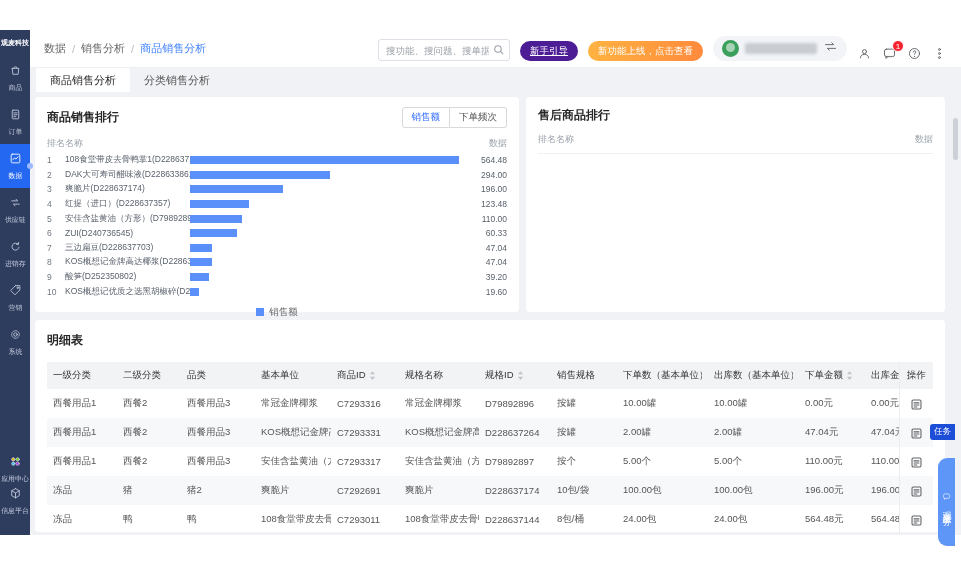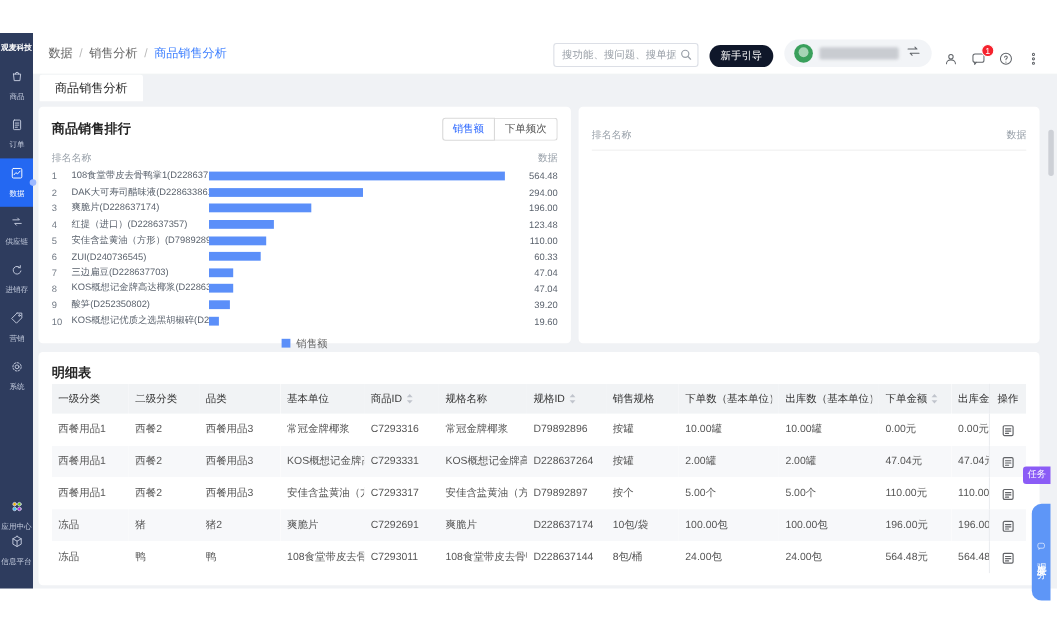--- a/index.html
+++ b/index.html
@@ -31,21 +31,21 @@
   .crumb .sep { color:#bbb; }
   .crumb .current { color:#3d7fff; }
   .topbar-right { margin-left:auto; display:flex; align-items:flex-end; gap:10px; }
   .searchbox { position:relative; width:132px; height:22px; }
   .searchbox input { width:100%; height:100%; border:1px solid #dcdfe6; border-radius:3px;
     font-size:9.5px; color:#333; padding:0 20px 0 7px; outline:none; background:#fff; }
   .searchbox input::placeholder { color:#9aa0a8; }
   .searchbox .mag { position:absolute; right:5px; top:4px; width:13px; height:13px; }
   .pill-btn { height:20px; border:none; border-radius:10px; color:#fff; font-size:9.5px;
     padding:0 10px; white-space:nowrap; cursor:pointer; }
-  .guide { background:#0f172a; }
+  .guide { background:#4c1d95;text-decoration:underline; }
   .feature { background:linear-gradient(90deg,#ffb341,#ff8a3c); }
   .userpill { display:flex; align-items:center; gap:6px; background:#f2f4f7; border-radius:13px;
     height:25px; padding:0 9px; cursor:pointer; }
   .avatar { width:17px; height:17px; border-radius:50%; background:#3aa05c; position:relative; overflow:hidden; }
   .avatar::after { content:""; position:absolute; left:4px; top:3px; width:9px; height:9px;
     border-radius:50%; background:rgba(255,255,255,.55); }
   .blurname { width:72px; height:11px; border-radius:2px; background:#c9ccd1; filter:blur(1.5px); }
   .swap svg, .tbicon svg { width:15px; height:15px; stroke:#5f6368; fill:none; stroke-width:1.5;
     stroke-linecap:round; stroke-linejoin:round; }
   .tbicon { position:relative; cursor:pointer; display:flex; }
@@ -85,34 +85,34 @@
   .chart-row .r-name { width:125px; font-size:8.5px; color:#5a626d; white-space:nowrap; overflow:hidden; }
   .chart-row .r-track { flex:1; display:flex; align-items:center; }
   .chart-row .bar { height:8px; background:#5b8ff9; }
   .chart-row .r-val { width:48px; text-align:right; font-size:8.5px; color:#5a626d; }
   .legend { display:flex; align-items:center; justify-content:center; gap:5px; margin-top:7px; }
   .legend .sq { width:8px; height:8px; background:#5b8ff9; }
   .legend .lg-txt { font-size:9.5px; color:#666; }
 
   
   .card-detail { margin-top:8px; height:212px; }
-  table { width:100%; border-collapse:collapse; table-layout:fixed; margin-top:1px; }
+  table { width:100%; border-collapse:collapse; table-layout:fixed; margin-top:13px; }
   th { background:#f1f3f5; height:27px; font-size:9.5px; color:#333; font-weight:normal;
     text-align:left; padding:0 6px; white-space:nowrap; overflow:hidden; }
   td { height:29px; font-size:9.5px; color:#555; padding:0 6px; white-space:nowrap; overflow:hidden; }
   tbody tr:nth-child(even) { background:#f7f8fa; }
   .th-flex { display:flex; align-items:center; gap:3px; overflow:hidden; }
   .caret { flex:0 0 auto; }
   th.op-col, td.op-col { border-left:1px solid #ebedf0; text-align:center; padding:0; }
   .op-btn { background:none; border:none; cursor:pointer; padding:2px; }
   .op-btn svg { width:13px; height:13px; stroke:#606266; fill:none; stroke-width:1.3;
     stroke-linecap:round; stroke-linejoin:round; vertical-align:middle; }
 
   
-  .task-tag { position:absolute; right:6px; top:424px; background:#8b5cf6; color:#fff;
+  .task-tag { position:absolute; right:6px; top:424px; background:#1d4ed8; color:#fff;
     font-size:8.5px; padding:2px 4px; border-radius:3px 0 0 3px; cursor:pointer; z-index:9; }
   .service-pill { position:absolute; right:6px; top:458px; width:17px; height:88px;
     background:#5e96f7; border-radius:9px 0 0 9px; display:flex; flex-direction:column;
     align-items:center; justify-content:center; gap:3px; cursor:pointer; z-index:9; }
   .service-pill svg { width:9px; height:9px; stroke:#fff; fill:none; stroke-width:1.5; }
   .service-pill .vtxt { writing-mode:vertical-rl; color:#fff; font-size:9px; letter-spacing:2px; }
   .scroll-thumb { position:absolute; right:3px; top:118px; width:5px; height:42px;
     background:#cdd0d6; border-radius:3px; z-index:9; }
 </style>
 </head>
@@ -203,20 +203,21 @@
     </div>
     <div class="topbar-right">
       <div class="searchbox">
         <input type="text" placeholder="搜功能、搜问题、搜单据" style="">
         <svg class="mag" viewBox="0 0 24 24" fill="none" stroke="#9aa0a8" stroke-width="2" stroke-linecap="round">
             <circle cx="11" cy="11" r="6"></circle>
             <path d="M15.5 15.5L20 20"></path>
           </svg>
       </div>
       <button class="pill-btn guide">新手引导</button>
+      <button class="pill-btn feature">新功能上线，点击查看</button>
       <div class="userpill">
         <span class="avatar"></span>
         <span class="blurname"></span>
         <span class="swap"><svg viewBox="0 0 24 24">
               <path d="M4 9h13l-3-3M20 15H7l3 3"></path>
             </svg></span>
       </div>
       <span class="tbicon">
           <svg viewBox="0 0 24 24">
             <circle cx="12" cy="9" r="3.2"></circle>
@@ -242,20 +243,21 @@
             <circle cx="12" cy="5.5" r="1.5"></circle>
             <circle cx="12" cy="12" r="1.5"></circle>
             <circle cx="12" cy="18.5" r="1.5"></circle>
           </svg>
         </span>
     </div>
   </div>
 
   <div class="tabsrow">
     <div class="tab active">商品销售分析</div>
+    <div class="tab">分类销售分析</div>
   </div>
 
   <div class="content">
     <div class="cards-row">
 
       <div class="card card-l">
         <div class="card-head">
           <span class="card-title">商品销售排行</span>
           <span class="toggle">
             <button class="tg-btn active">销售额</button>
@@ -349,20 +351,23 @@
               <span class="r-val">19.60</span>
             </div>
         </div>
         <div class="legend">
           <span class="sq"></span>
           <span class="lg-txt">销售额</span>
         </div>
       </div>
 
       <div class="card card-r">
+        <div class="card-head">
+          <span class="card-title">售后商品排行</span>
+        </div>
         <div class="rank-cols bordered">
           <span class="c-rank">排名</span>
           <span class="c-name">名称</span>
           <span class="c-val">数据</span>
         </div>
         <div></div>
       </div>
     </div>
 
     <div class="card card-detail">

